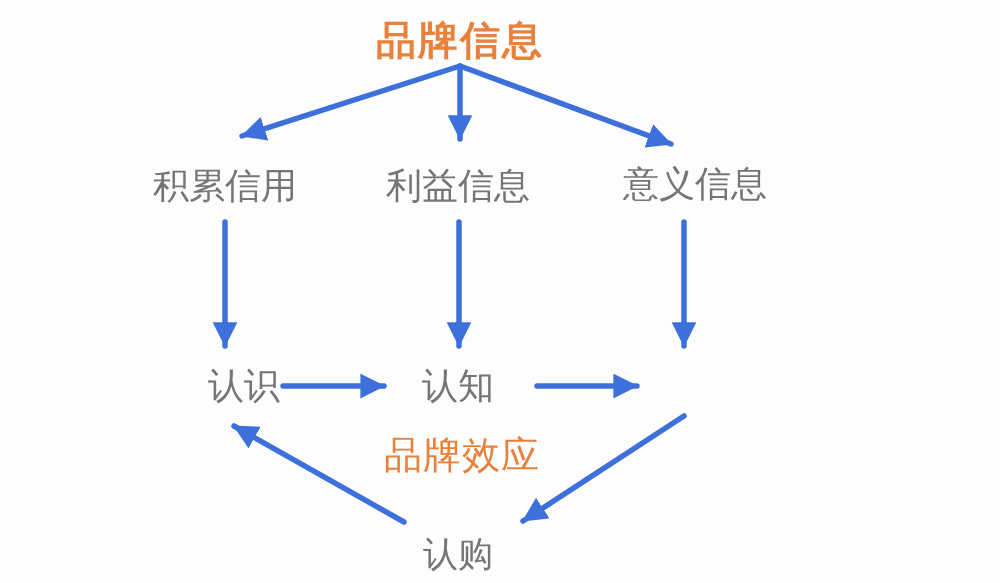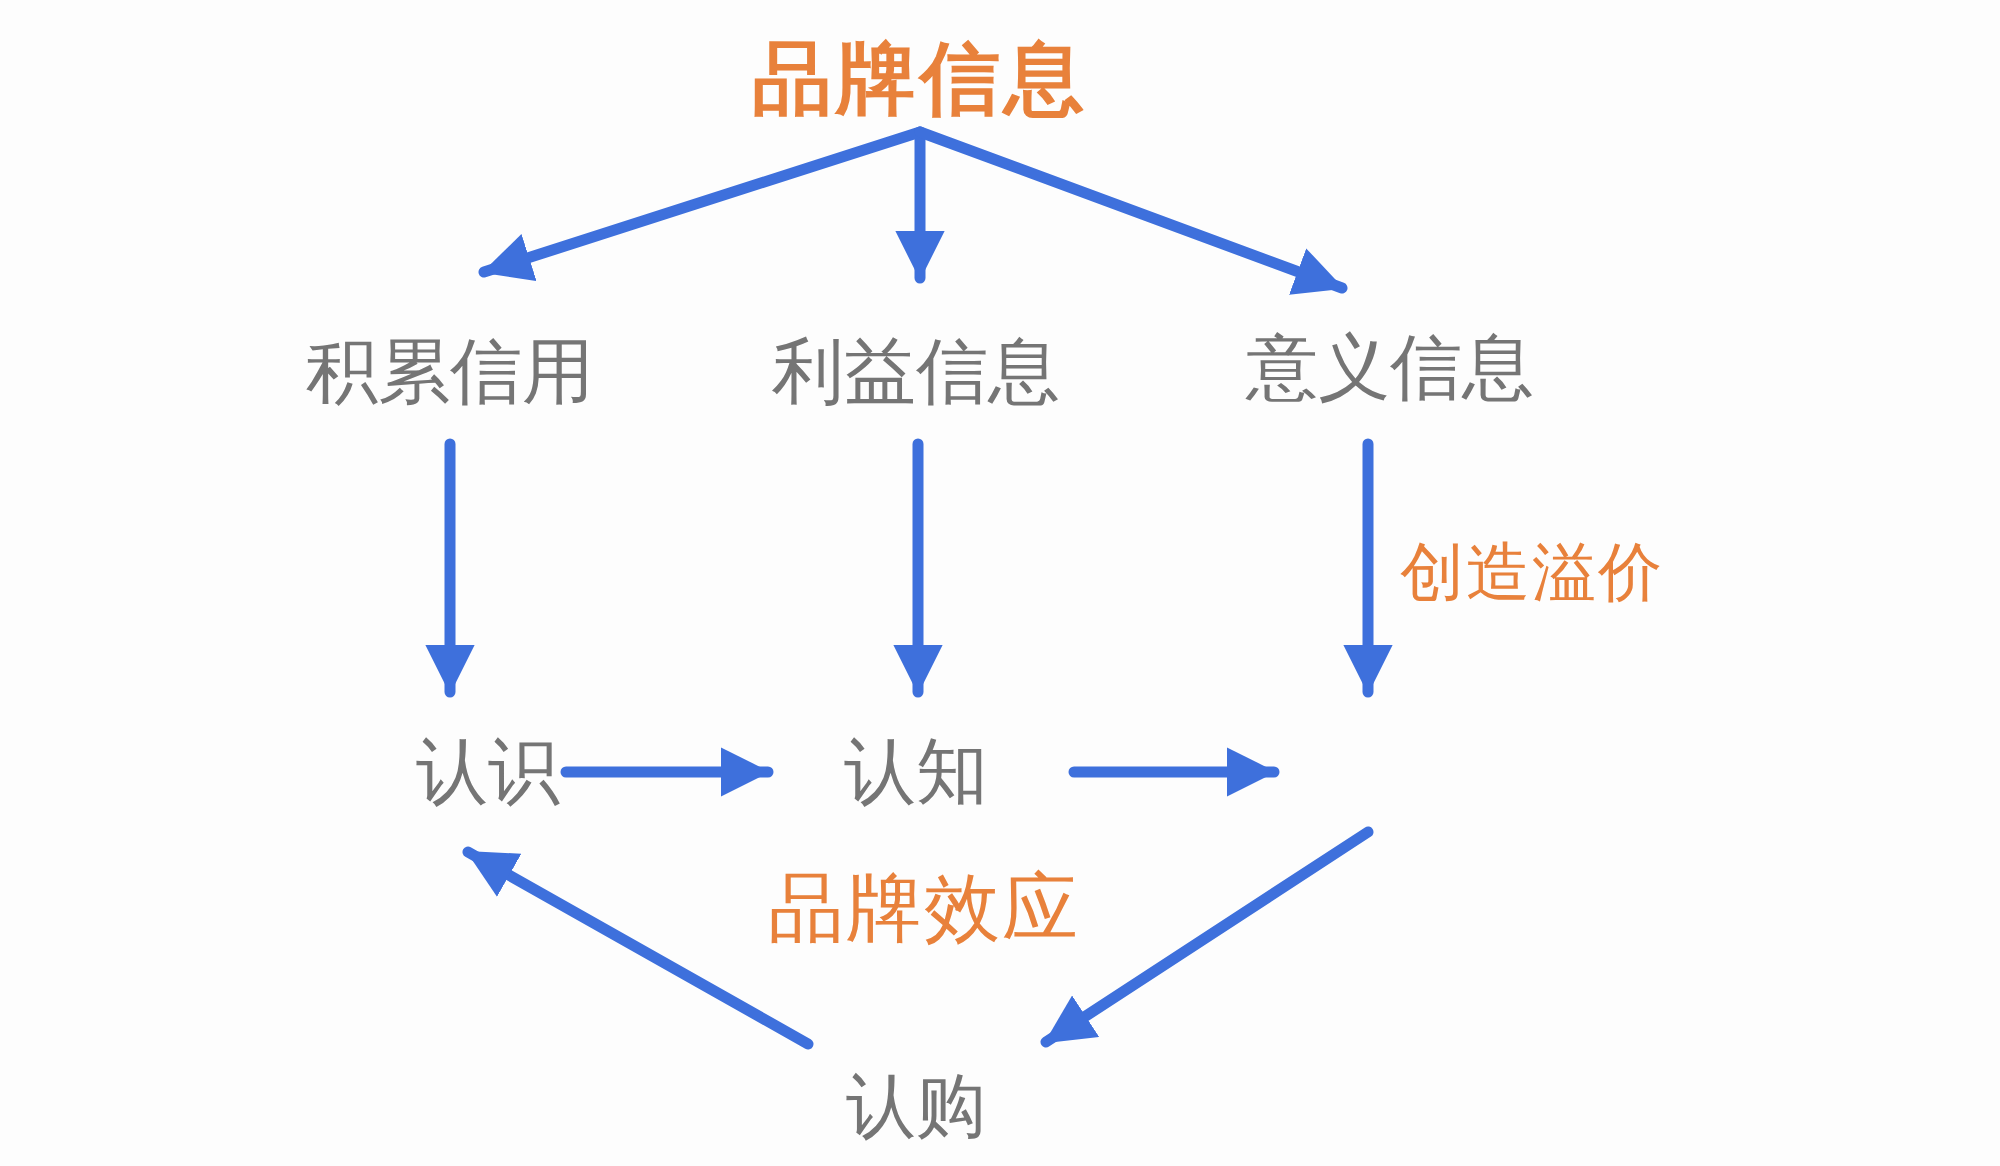--- a/index.html
+++ b/index.html
@@ -75,21 +75,20 @@
     <line class="arrow" marker-end="url(#ah)" x1="684" y1="416" x2="523" y2="521"></line>
     <line class="arrow" marker-end="url(#ah)" x1="404" y1="522" x2="234" y2="426"></line>
   </svg>
 
   <div class="node orange root-title" style="left:460px; top:20px">品牌信息</div>
 
   <div class="node gray" style="left:225px; top:168px">积累信用</div>
   <div class="node gray" style="left:695px; top:166px">意义信息</div>
   <div class="node gray" style="left:458px; top:168px">利益信息</div>
 
-  <div class="edge-label" style="left:700px; top:270px">创造溢价</div>
 
   <div class="node gray" style="left:244px; top:368px">认识</div>
   <div class="node gray" style="left:458px; top:368px">认知</div>
 
   <div class="node orange effect-title" style="left:462px; top:436px">品牌效应</div>
 
   <div class="node gray purchase-label" style="left:458px; top:536px">认购</div>
 
 </div>
 

